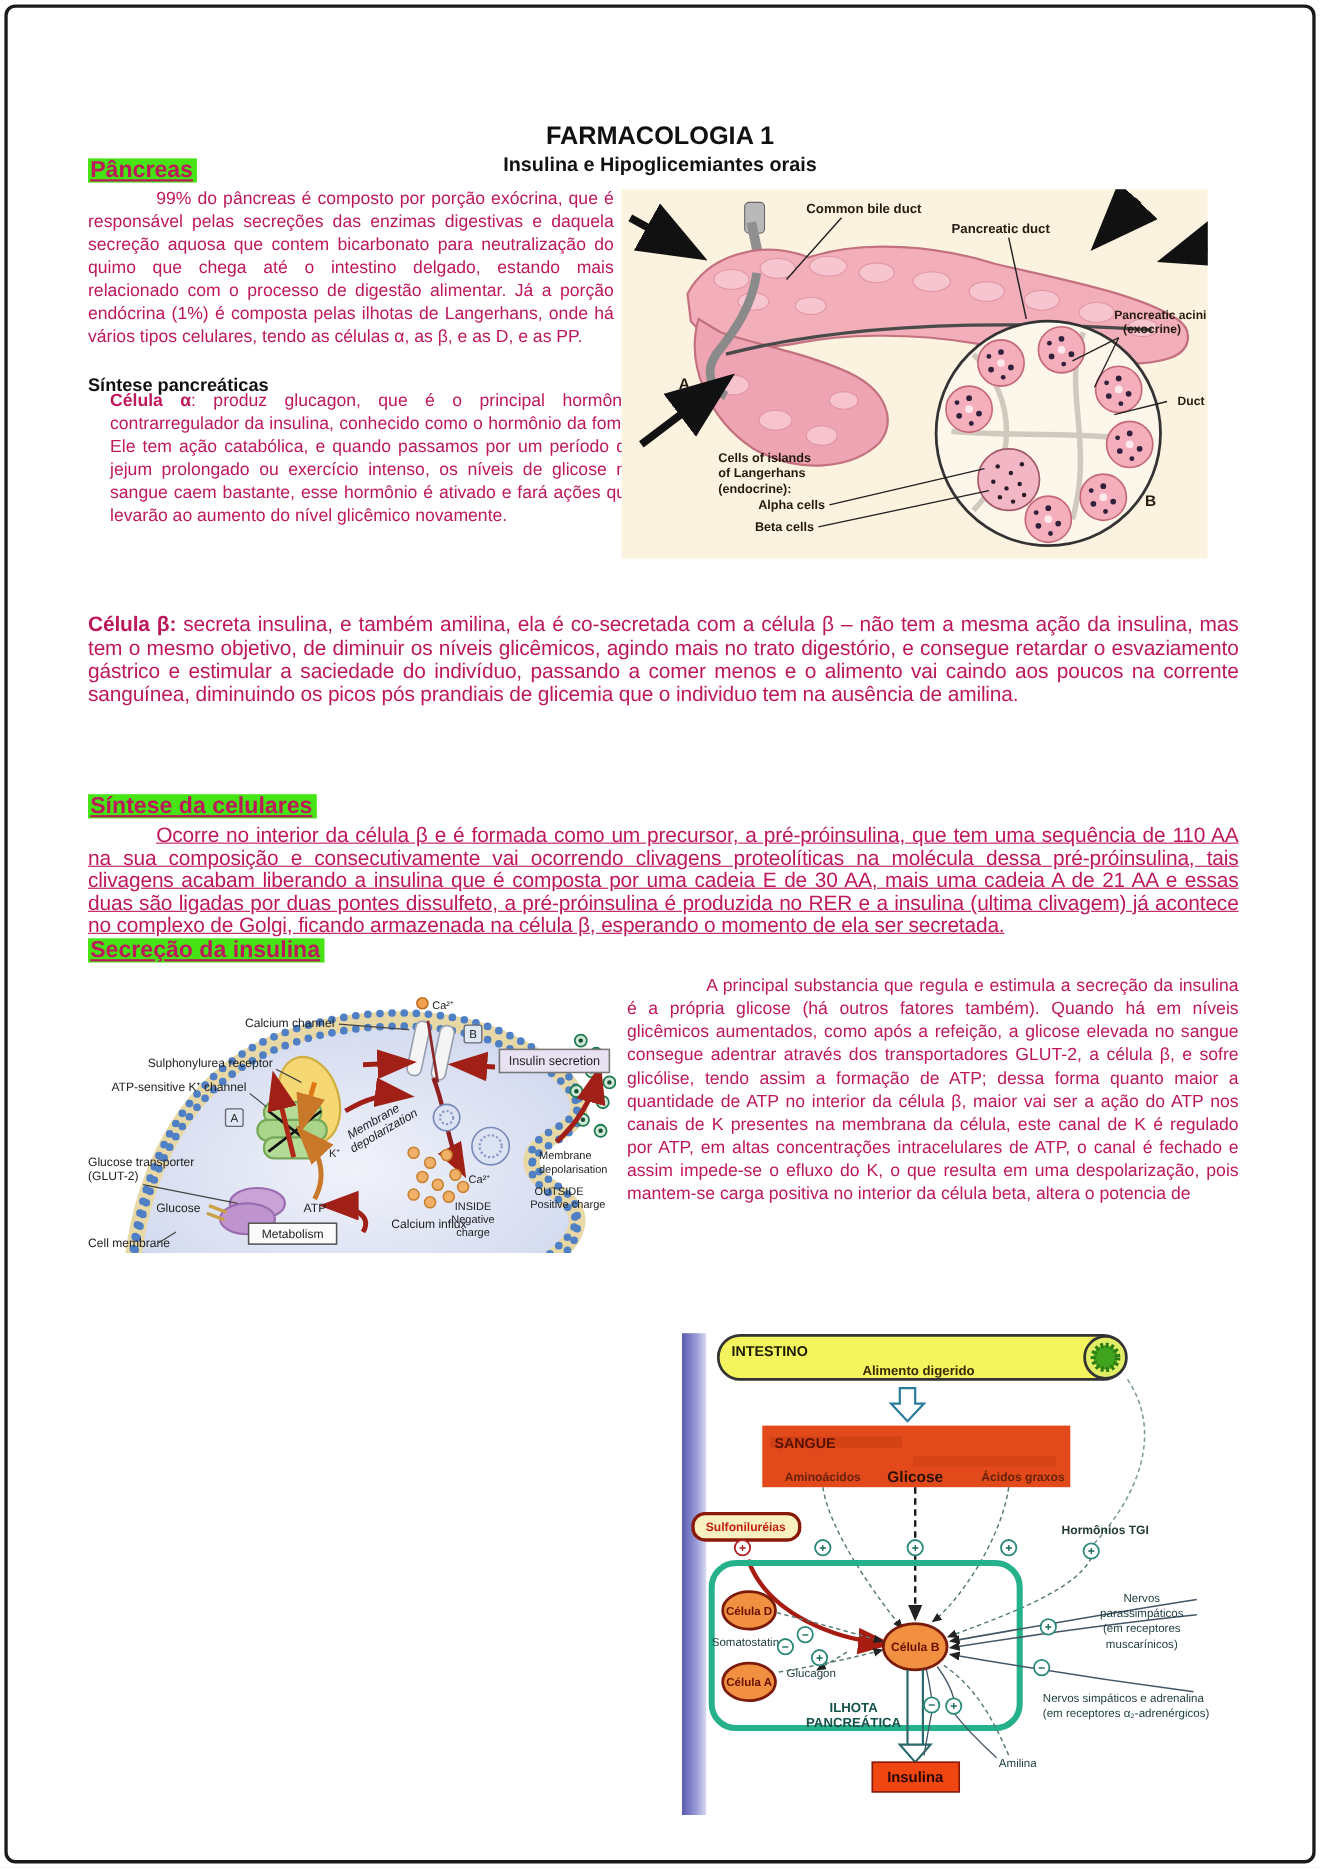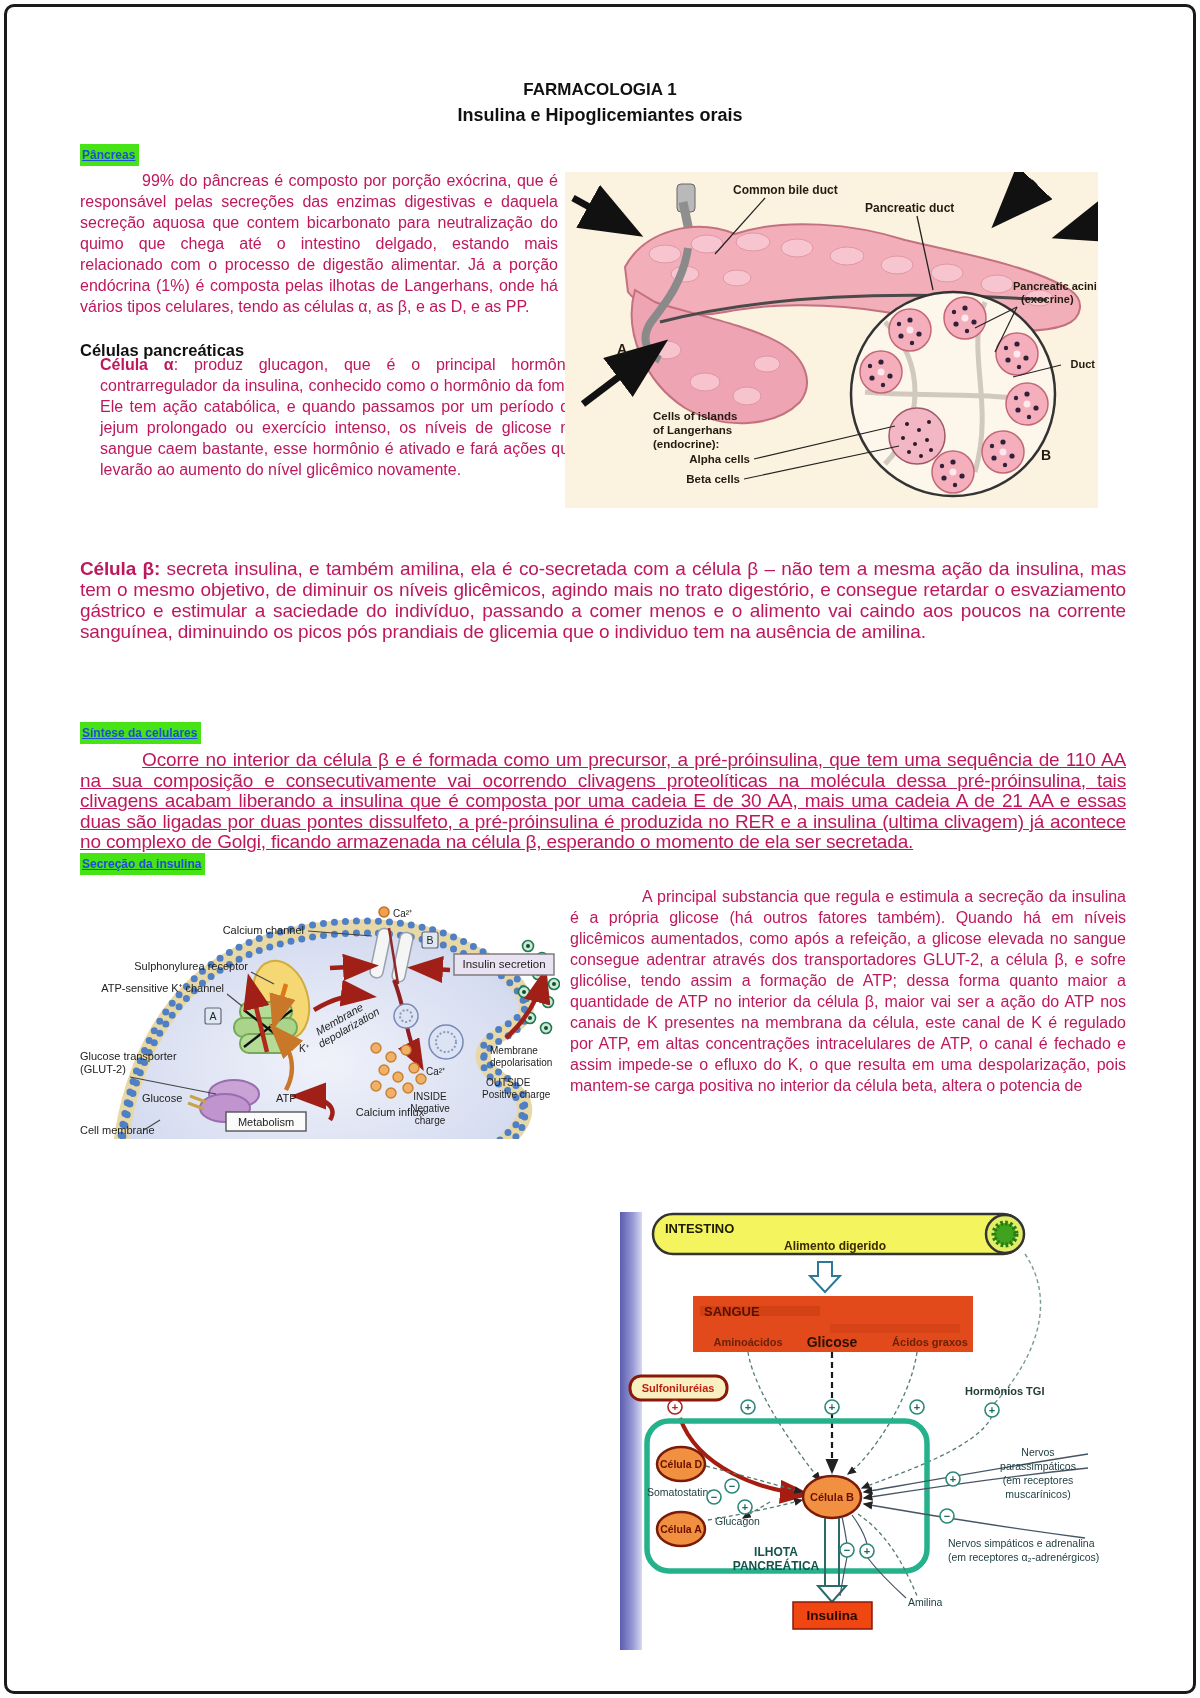--- a/index.html
+++ b/index.html
@@ -1,22 +1,22 @@
 <!DOCTYPE html>
 <html><head>
 <meta charset="utf-8">
 <style>
   html,body{margin:0;padding:0;background:#e8e8e8;}
   .page{position:relative;width:1200px;height:1698px;background:#ffffff;overflow:hidden;
         font-family:"Liberation Sans", sans-serif;color:#111;}
   .frame{position:absolute;inset:4px;border:3px solid #1a1a1a;border-radius:10px;pointer-events:none;}
   .titleblock{position:absolute;top:76px;left:0;width:100%;text-align:center;font-weight:bold;}
-  .title1{font-size:17px;line-height:27px;}
+  .title1{font-size:23px;line-height:27px;margin-top:34px;}
   .title2{font-size:18px;line-height:25px;}
-  .hl{display:inline-block;background:#46e414;color:#1d4ed8;font-weight:bold;font-size:12px;
+  .hl{display:inline-block;background:#46e414;color:#be185d;font-weight:bold;font-size:21px;
       line-height:20px;text-decoration:underline;padding:1px 4px 1px 2px;}
   .hwrap{position:absolute;}
   .para{position:absolute;font-size:16px;line-height:21px;text-align:justify;color:#be185d;}
   .para.cond{font-size:19px;letter-spacing:-0.15px;}
   .para .lead{font-weight:bold;}
   .ind{text-indent:62px;}
   .boldhead{position:absolute;font-size:16.5px;font-weight:bold;}
   .fig{position:absolute;}
   svg text{font-family:"Liberation Sans", sans-serif;}
 </style>
@@ -32,21 +32,21 @@
   </div>
 
   <div class="hwrap" style="left:80px;top:144px;">
     <span class="hl">Pâncreas</span>
   </div>
 
   <div class="para ind" style="left:80px;top:170px;width:478px;">
     <span>99% do pâncreas é composto por porção exócrina, que é responsável pelas secreções das enzimas digestivas e daquela secreção aquosa que contem bicarbonato para neutralização do quimo que chega até o intestino delgado, estando mais relacionado com o processo de digestão alimentar. Já a porção endócrina (1%) é composta pelas ilhotas de Langerhans, onde há vários tipos celulares, tendo as células α, as β, e as D, e as PP.</span>
   </div>
 
-  <div class="boldhead" style="left:80px;top:341px;">Células pancreáticas</div>
+  <div class="boldhead" style="left:80px;top:341px;">Síntese pancreáticas</div>
 
   <div class="para" style="left:80px;top:354px;width:478px;margin-left:20px;">
     <span class="lead">Célula α</span><span>: produz glucagon, que é o principal hormônio contrarregulador da insulina, conhecido como o hormônio da fome. Ele tem ação catabólica, e quando passamos por um período de jejum prolongado ou exercício intenso, os níveis de glicose no sangue caem bastante, esse hormônio é ativado e fará ações que levarão ao aumento do nível glicêmico novamente.</span>
   </div>
 
   <svg class="fig" style="left:565px;top:172px;" width="533" height="336" viewBox="0 0 533 336">
     <defs>
       <marker id="pArr" markerWidth="10" markerHeight="10" refX="7" refY="3.5" orient="auto">
         <polygon points="0,0 9,3.5 0,7" fill="#111"></polygon>
       </marker>

